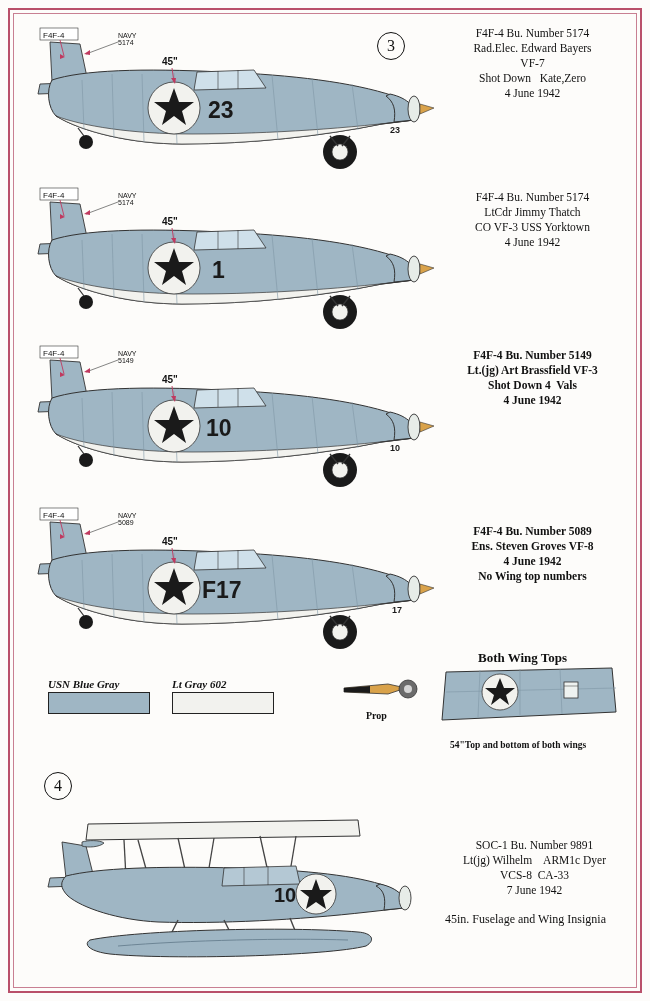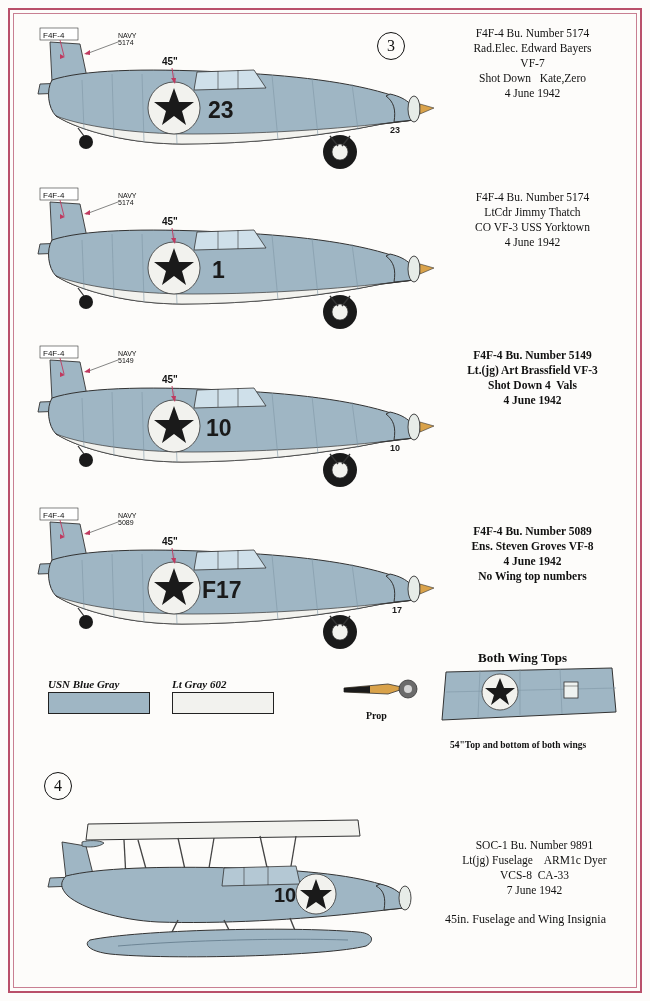--- a/index.html
+++ b/index.html
@@ -391,19 +391,19 @@
 
       <path d="M62,150 C110,140 260,136 330,142 C344,143 348,150 338,156
                C300,166 140,170 82,164 C64,162 54,155 62,150 Z" fill="#9fb6c4" stroke="#333" stroke-width="1"></path>
       <path d="M90,156 C160,150 260,148 320,150" stroke="#6d8595" stroke-width="1" fill="none"></path>
 
       <path d="M54,52 C60,50 72,50 76,53 C72,57 60,58 54,56 Z" fill="#9fb6c4" stroke="#333" stroke-width="0.8"></path>
     </svg>
   </div>
   <div class="caption" style="left:427px;top:838px;">
     <div>SOC-1 Bu. Number 9891</div>
-    <div>Lt(jg) Fuselage    ARM1c Dyer</div>
+    <div>Lt(jg) Wilhelm    ARM1c Dyer</div>
     <div>VCS-8  CA-33</div>
     <div>7 June 1942</div>
   </div>
   <div class="caption" style="left:418px;top:912px;font-size:12px;">45in. Fuselage and Wing Insignia</div>
 
 </div>
 
 </body></html>

